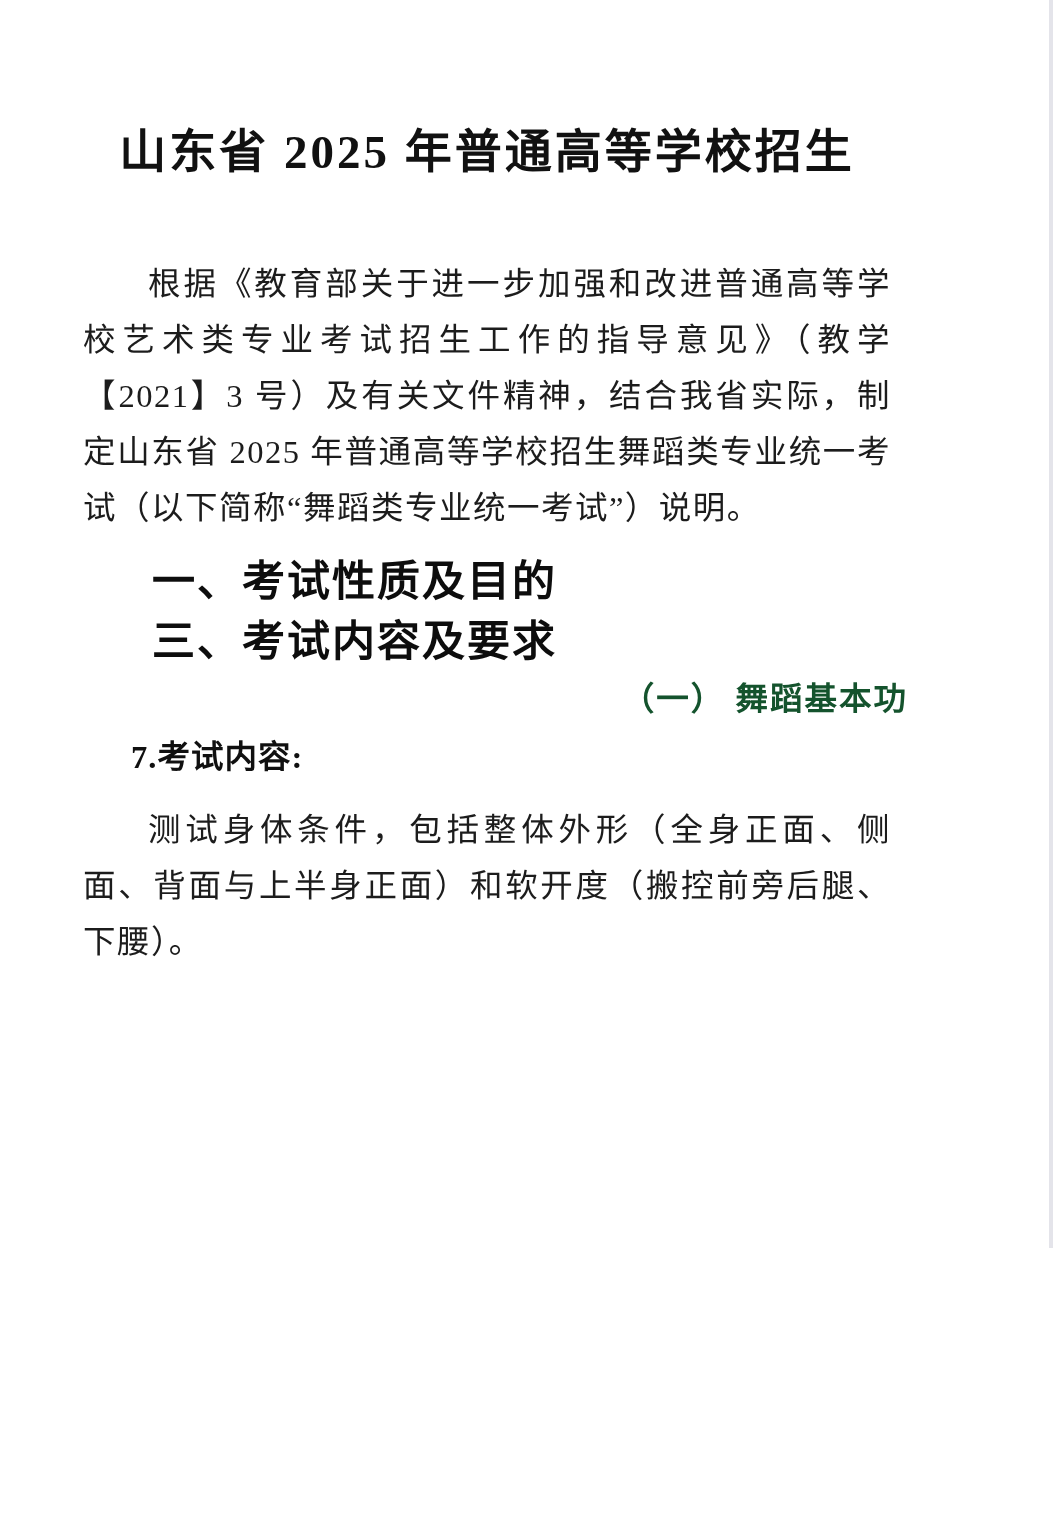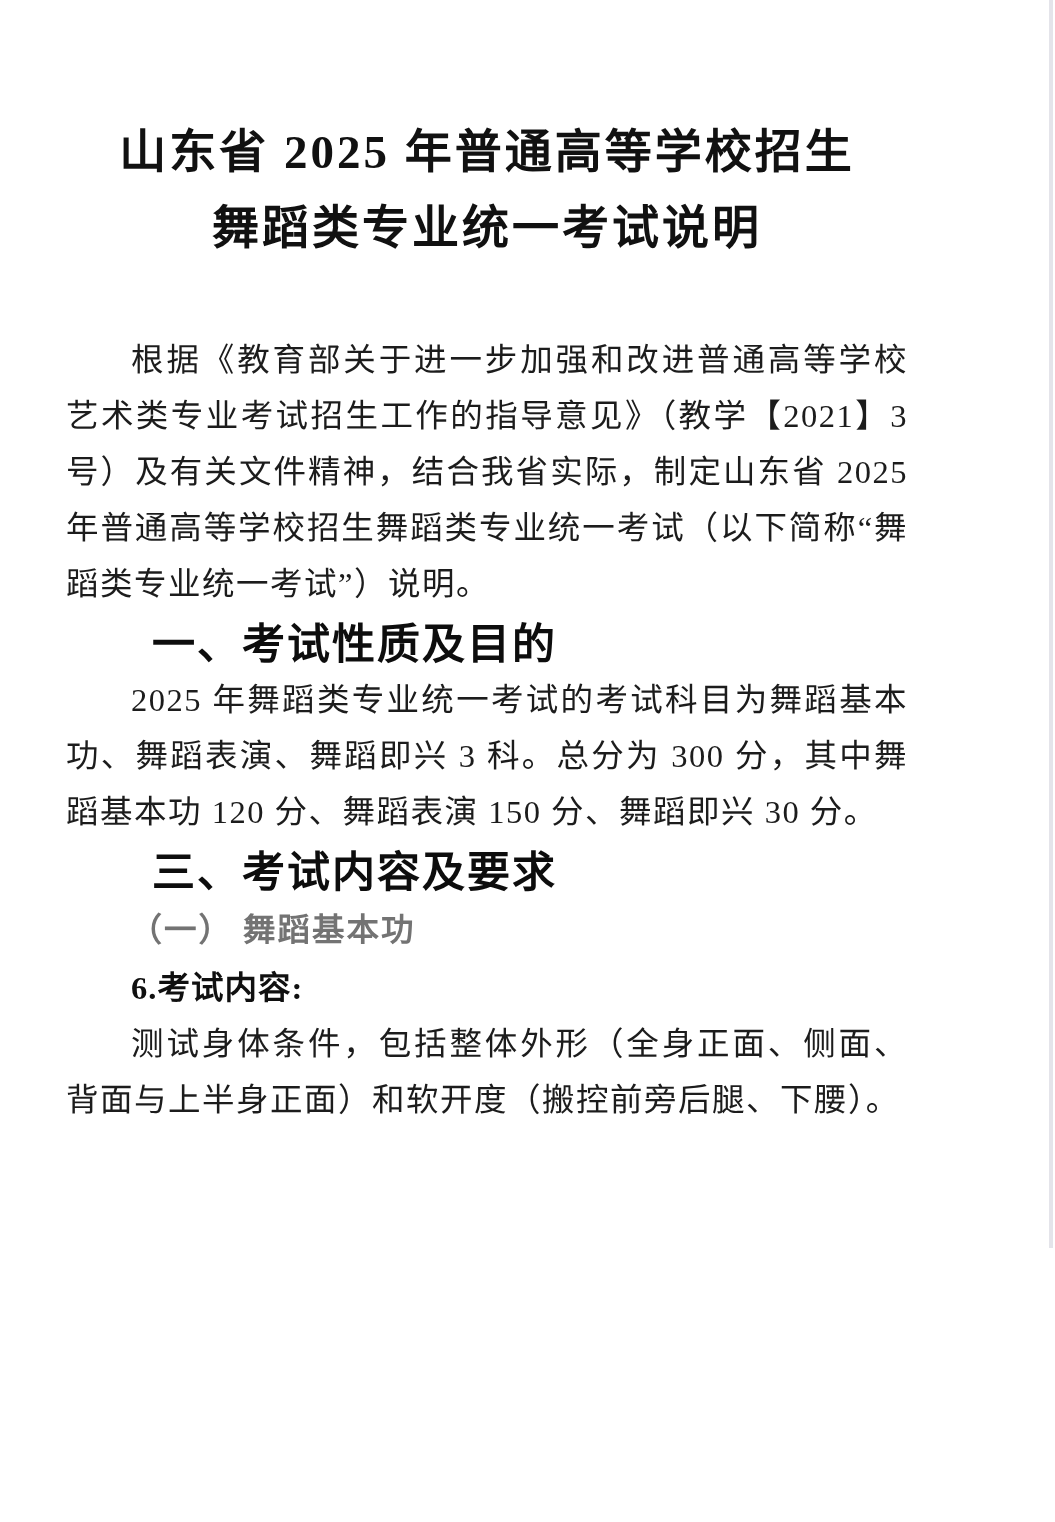--- a/index.html
+++ b/index.html
@@ -43,21 +43,21 @@
   }
   .body-text {
     font-size: 32.5px;
     line-height: 56px;
     letter-spacing: 1.5px;
     text-align: justify;
     text-justify: inter-ideograph;
     color: #1c1c1c;
   }
   p.para {
-    margin: 0;
+    margin: 17px;
     text-indent: 2em;
   }
   p.first-para {
     margin-top: 66px;
   }
   .sec-heading {
     margin: 4px 0 0 0;
     padding-left: 2em;
     font-size: 43px;
     line-height: 56px;
@@ -66,22 +66,23 @@
     color: #0d0d0d;
     font-family: "Liberation Sans", "DejaVu Sans", sans-serif;
   }
   .sub-heading {
     margin: 2px 0 0 0;
     padding-left: 1.95em;
     font-size: 32.5px;
     line-height: 56px;
     font-weight: 700;
     letter-spacing: 2px;
-    color: #737373;
+    color: #14532d;
     font-family: "Liberation Serif", "DejaVu Serif", serif;
+    text-align: right;
   }
   .item-heading {
     margin: 2px 0 0 0;
     padding-left: 2em;
     font-size: 32.5px;
     line-height: 56px;
     font-weight: 700;
     letter-spacing: 1px;
     color: #101010;
     font-family: "Liberation Serif", "DejaVu Serif", serif;
@@ -100,37 +101,35 @@
 </style>
 </head>
 <body>
 
 <div class="page">
 
   <div class="content">
 
     <h1 class="doc-title">
       <span>山东省 2025 年普通高等学校招生</span><br>
-      <span>舞蹈类专业统一考试说明</span>
     </h1>
 
     <p class="body-text para first-para">根据《教育部关于进一步加强和改进普通高等学校艺术类专业考试招生工作的指导意见》（教学【2021】3 号）及有关文件精神，结合我省实际，制定山东省 2025 年普通高等学校招生舞蹈类专业统一考试（以下简称“舞蹈类专业统一考试”）说明。</p>
 
     <h2 class="sec-heading">一、考试性质及目的</h2>
 
 
 
 
-    <p class="body-text para">2025 年舞蹈类专业统一考试的考试科目为舞蹈基本功、舞蹈表演、舞蹈即兴 3 科。总分为 300 分，其中舞蹈基本功 120 分、舞蹈表演 150 分、舞蹈即兴 30 分。</p>
 
     <h2 class="sec-heading">三、考试内容及要求</h2>
 
     <h3 class="sub-heading">（一） 舞蹈基本功</h3>
 
-    <h4 class="item-heading">6.考试内容:</h4>
+    <h4 class="item-heading">7.考试内容:</h4>
 
     <p class="body-text para">测试身体条件，包括整体外形（全身正面、侧面、背面与上半身正面）和软开度（搬控前旁后腿、下腰）。</p>
 
     <div class="page-number">1</div>
 
   </div>
 
   <div class="scan-edge"></div>
 
 </div>

